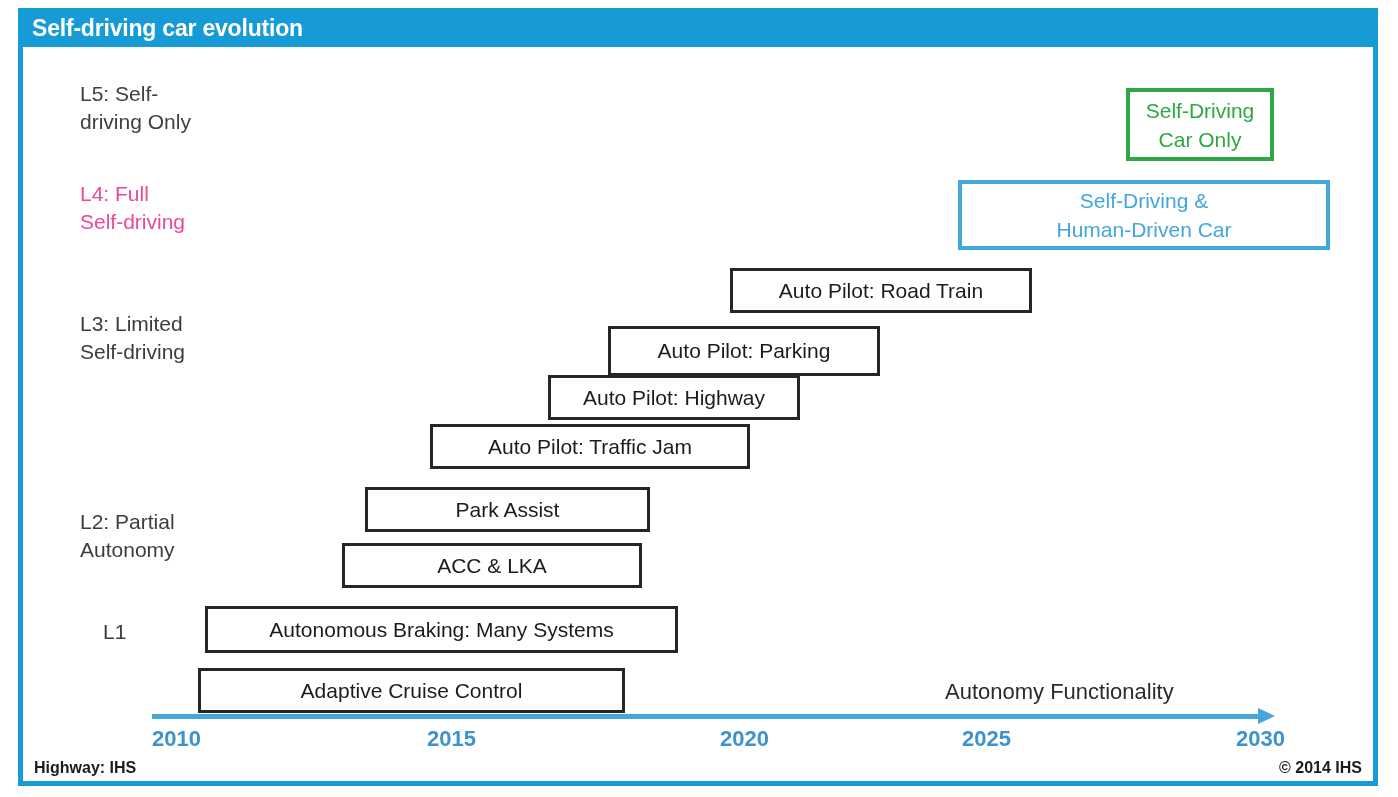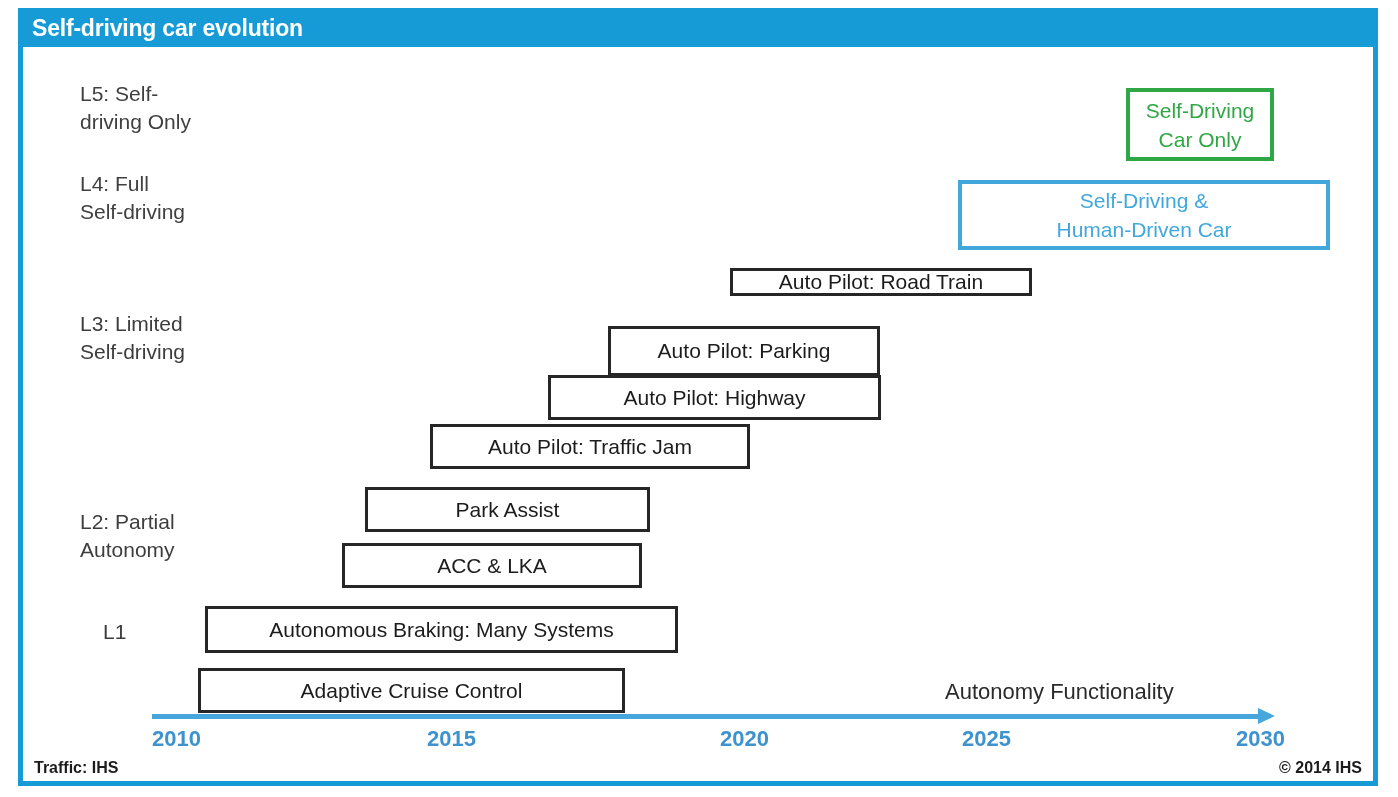--- a/index.html
+++ b/index.html
@@ -66,21 +66,21 @@
 
   
   .level-label {
     position: absolute;
     font-size: 21px;
     line-height: 28px;
     color: #3d3d3d;
     white-space: pre-line;
   }
   .level-label.l5 { color: #404040; }
-  .level-label.l4 { color: #404040; }
+  .level-label.l4 { color: #ec4899; margin-top: 10px; }
 
   
   .milestone {
     position: absolute;
     box-sizing: border-box;
     background: #ffffff;
     border: 3px solid #262626;
     display: flex;
     align-items: center;
     justify-content: center;
@@ -188,37 +188,37 @@
 Self-driving</div>
     <div class="level-label l2" style="left:80px; top:500px;margin-top:8px;">L2: Partial
 Autonomy</div>
     <div class="level-label l1" style="left:103px; top:618px;">L1</div>
 
     <div class="callout green" style="left:1126px; top:88px; width:148px; height:73px;">Self-Driving
 Car Only</div>
     <div class="callout blue" style="left:958px; top:180px; width:372px; height:70px;">Self-Driving &amp;
 Human-Driven Car</div>
 
-    <div class="milestone" style="left:730px; top:268px; width:302px; height:28px;">Auto Pilot: Road Train</div>
+    <div class="milestone" style="left:730px; top:268px; width:302px; height:45px;">Auto Pilot: Road Train</div>
     <div class="milestone" style="left:608px; top:326px; width:272px; height:50px;">Auto Pilot: Parking</div>
-    <div class="milestone" style="left:548px; top:375px; width:333px; height:45px;">Auto Pilot: Highway</div>
+    <div class="milestone" style="left:548px; top:375px; width:252px; height:45px;">Auto Pilot: Highway</div>
     <div class="milestone" style="left:430px; top:424px; width:320px; height:45px;">Auto Pilot: Traffic Jam</div>
     <div class="milestone" style="left:365px; top:487px; width:285px; height:45px;">Park Assist</div>
     <div class="milestone" style="left:342px; top:543px; width:300px; height:45px;text-align:center;">ACC &amp; LKA</div>
     <div class="milestone" style="left:205px; top:606px; width:473px; height:47px;">Autonomous Braking: Many Systems</div>
     <div class="milestone" style="left:198px; top:668px; width:427px; height:45px;">Adaptive Cruise Control</div>
 
     <div class="axis-caption">Autonomy Functionality</div>
     <div class="axis-line"></div>
     <div class="axis-arrow"></div>
 
     <div class="axis-tick-label" style="left:152px;">2010</div>
     <div class="axis-tick-label" style="left:427px;">2015</div>
     <div class="axis-tick-label" style="left:720px;">2020</div>
     <div class="axis-tick-label" style="left:962px;">2025</div>
     <div class="axis-tick-label" style="left:1236px;">2030</div>
 
   </div>
 
-  <div class="source-note">Traffic: IHS</div>
+  <div class="source-note">Highway: IHS</div>
   <div class="copyright-note">© 2014 IHS</div>
 
 </div>
 
 </body></html>

